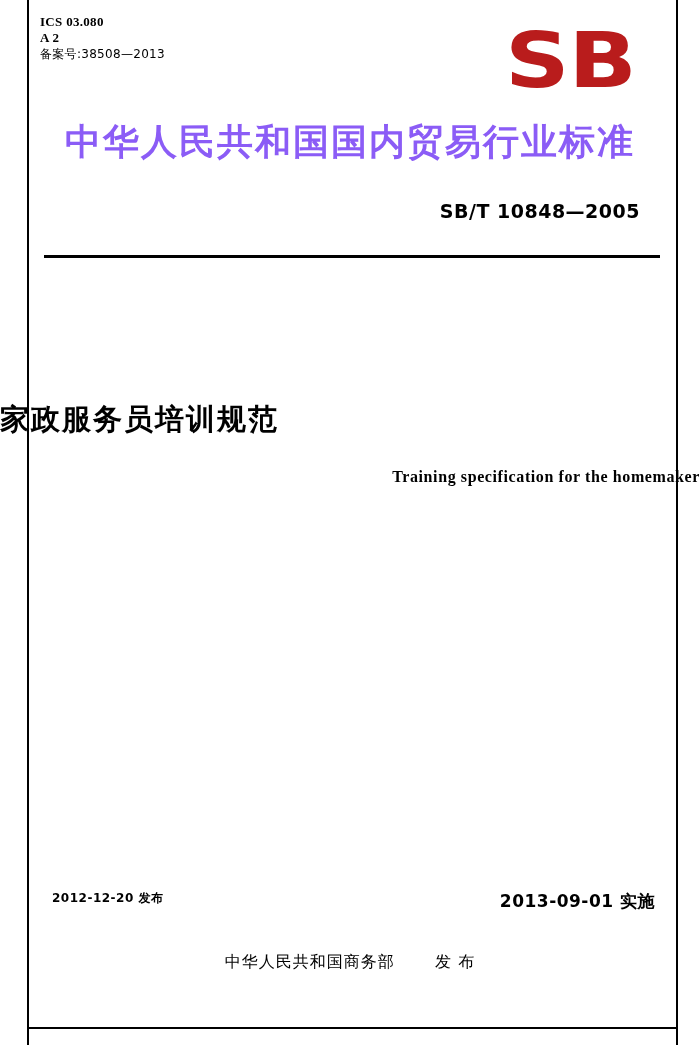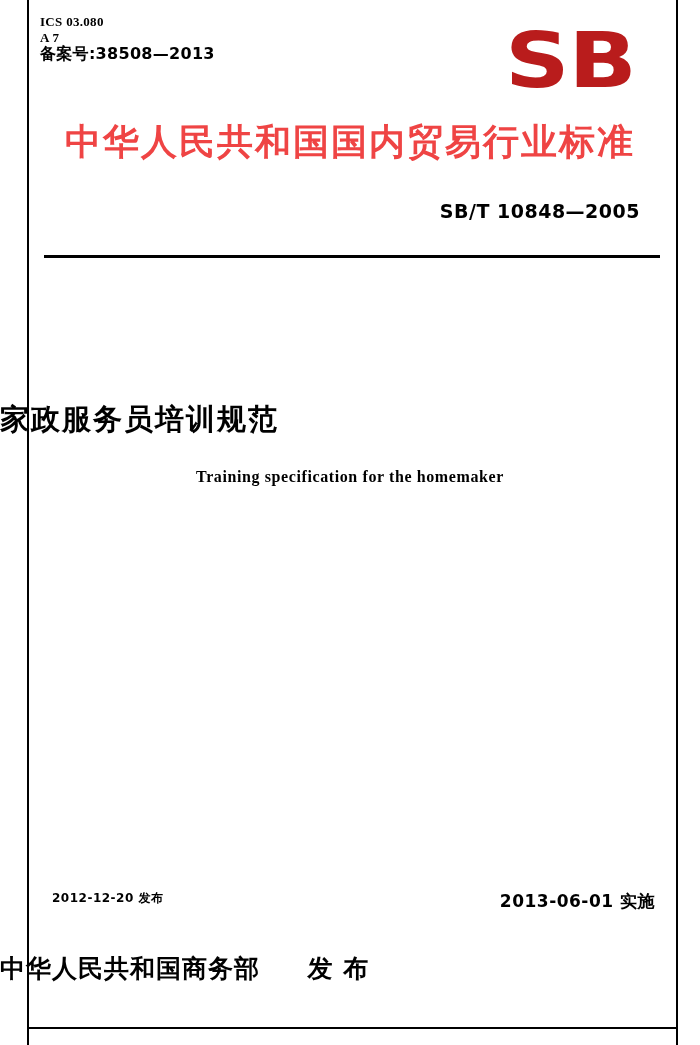--- a/index.html
+++ b/index.html
@@ -59,22 +59,22 @@
     top: 14px;
     font-family: "Liberation Serif", serif;
     font-weight: bold;
     font-size: 13px;
     line-height: 16px;
     letter-spacing: 0.3px;
   }
   .ics-block div { white-space: nowrap; }
   .ics-line-3 {
     font-family: "DejaVu Sans", sans-serif;
-    font-size: 16px;
-    font-weight: bold;
+    font-size: 12px;
+    font-weight: normal;
   }
 
   
   .sb-logo {
     position: absolute;
     right: 64px;
     top: 22px;
     font-family: "DejaVu Sans", sans-serif;
     font-weight: bold;
     font-size: 76px;
@@ -92,21 +92,21 @@
   .cn-header {
     position: absolute;
     left: 0;
     right: 0;
     top: 118px;
     text-align: center;
     font-family: "DejaVu Sans", sans-serif;
     font-weight: bold;
     font-size: 36px;
     letter-spacing: 2px;
-    color: #ef4444;
+    color: #8b5cf6;
   }
 
   
   .std-no {
     position: absolute;
     right: 60px;
     top: 200px;
     font-family: "DejaVu Sans", sans-serif;
     font-weight: bold;
     font-size: 19px;
@@ -133,21 +133,21 @@
     font-family: "DejaVu Sans", sans-serif;
     font-weight: bold;
     font-size: 29px;
     letter-spacing: 2px;
   }
   .title-en {
     position: absolute;
     left: 0;
     right: 0;
     top: 468px;
-    text-align: center;
+    text-align: right;
     font-family: "Liberation Serif", serif;
     font-weight: bold;
     font-size: 16px;
     letter-spacing: 0.6px;
   }
 
   
   .date-issue {
     position: absolute;
     left: 52px;
@@ -166,61 +166,61 @@
     font-size: 17px;
     letter-spacing: 0.5px;
   }
 
   
   .publisher {
     position: absolute;
     left: 0;
     right: 0;
     top: 952px;
-    text-align: left;
-    font-family: "DejaVu Sans", sans-serif;
-    font-weight: bold;
-    font-size: 25px;
+    text-align: center;
+    font-family: "DejaVu Sans", sans-serif;
+    font-weight: normal;
+    font-size: 16px;
     letter-spacing: 1px;
   }
   .publisher .pub-gap {
     display: inline-block;
     width: 28px;
   }
 </style>
 </head>
 <body>
 
 <div class="page">
 
   <div class="left-rule"></div>
   <div class="right-rule"></div>
   <div class="bottom-rule"></div>
 
   <div class="ics-block">
     <div>ICS 03.080</div>
-    <div>A 7</div>
+    <div>A 2</div>
     <div class="ics-line-3">备案号:38508—2013</div>
   </div>
 
   <div class="sb-logo">
     <span class="sb-inner">SB</span>
   </div>
 
   <div class="cn-header">中华人民共和国国内贸易行业标准</div>
 
   <div class="std-no">SB/T 10848—2005</div>
 
   <div class="head-rule"></div>
 
   <div class="title-cn">家政服务员培训规范</div>
   <div class="title-en">Training specification for the homemaker</div>
 
   <div class="date-issue">2012-12-20 发布</div>
-  <div class="date-impl">2013-06-01 实施</div>
+  <div class="date-impl">2013-09-01 实施</div>
 
   <div class="publisher">
     <span>中华人民共和国商务部</span>
     <span class="pub-gap"></span>
     <span>发 布</span>
   </div>
 
 </div>
 
 </body></html>

